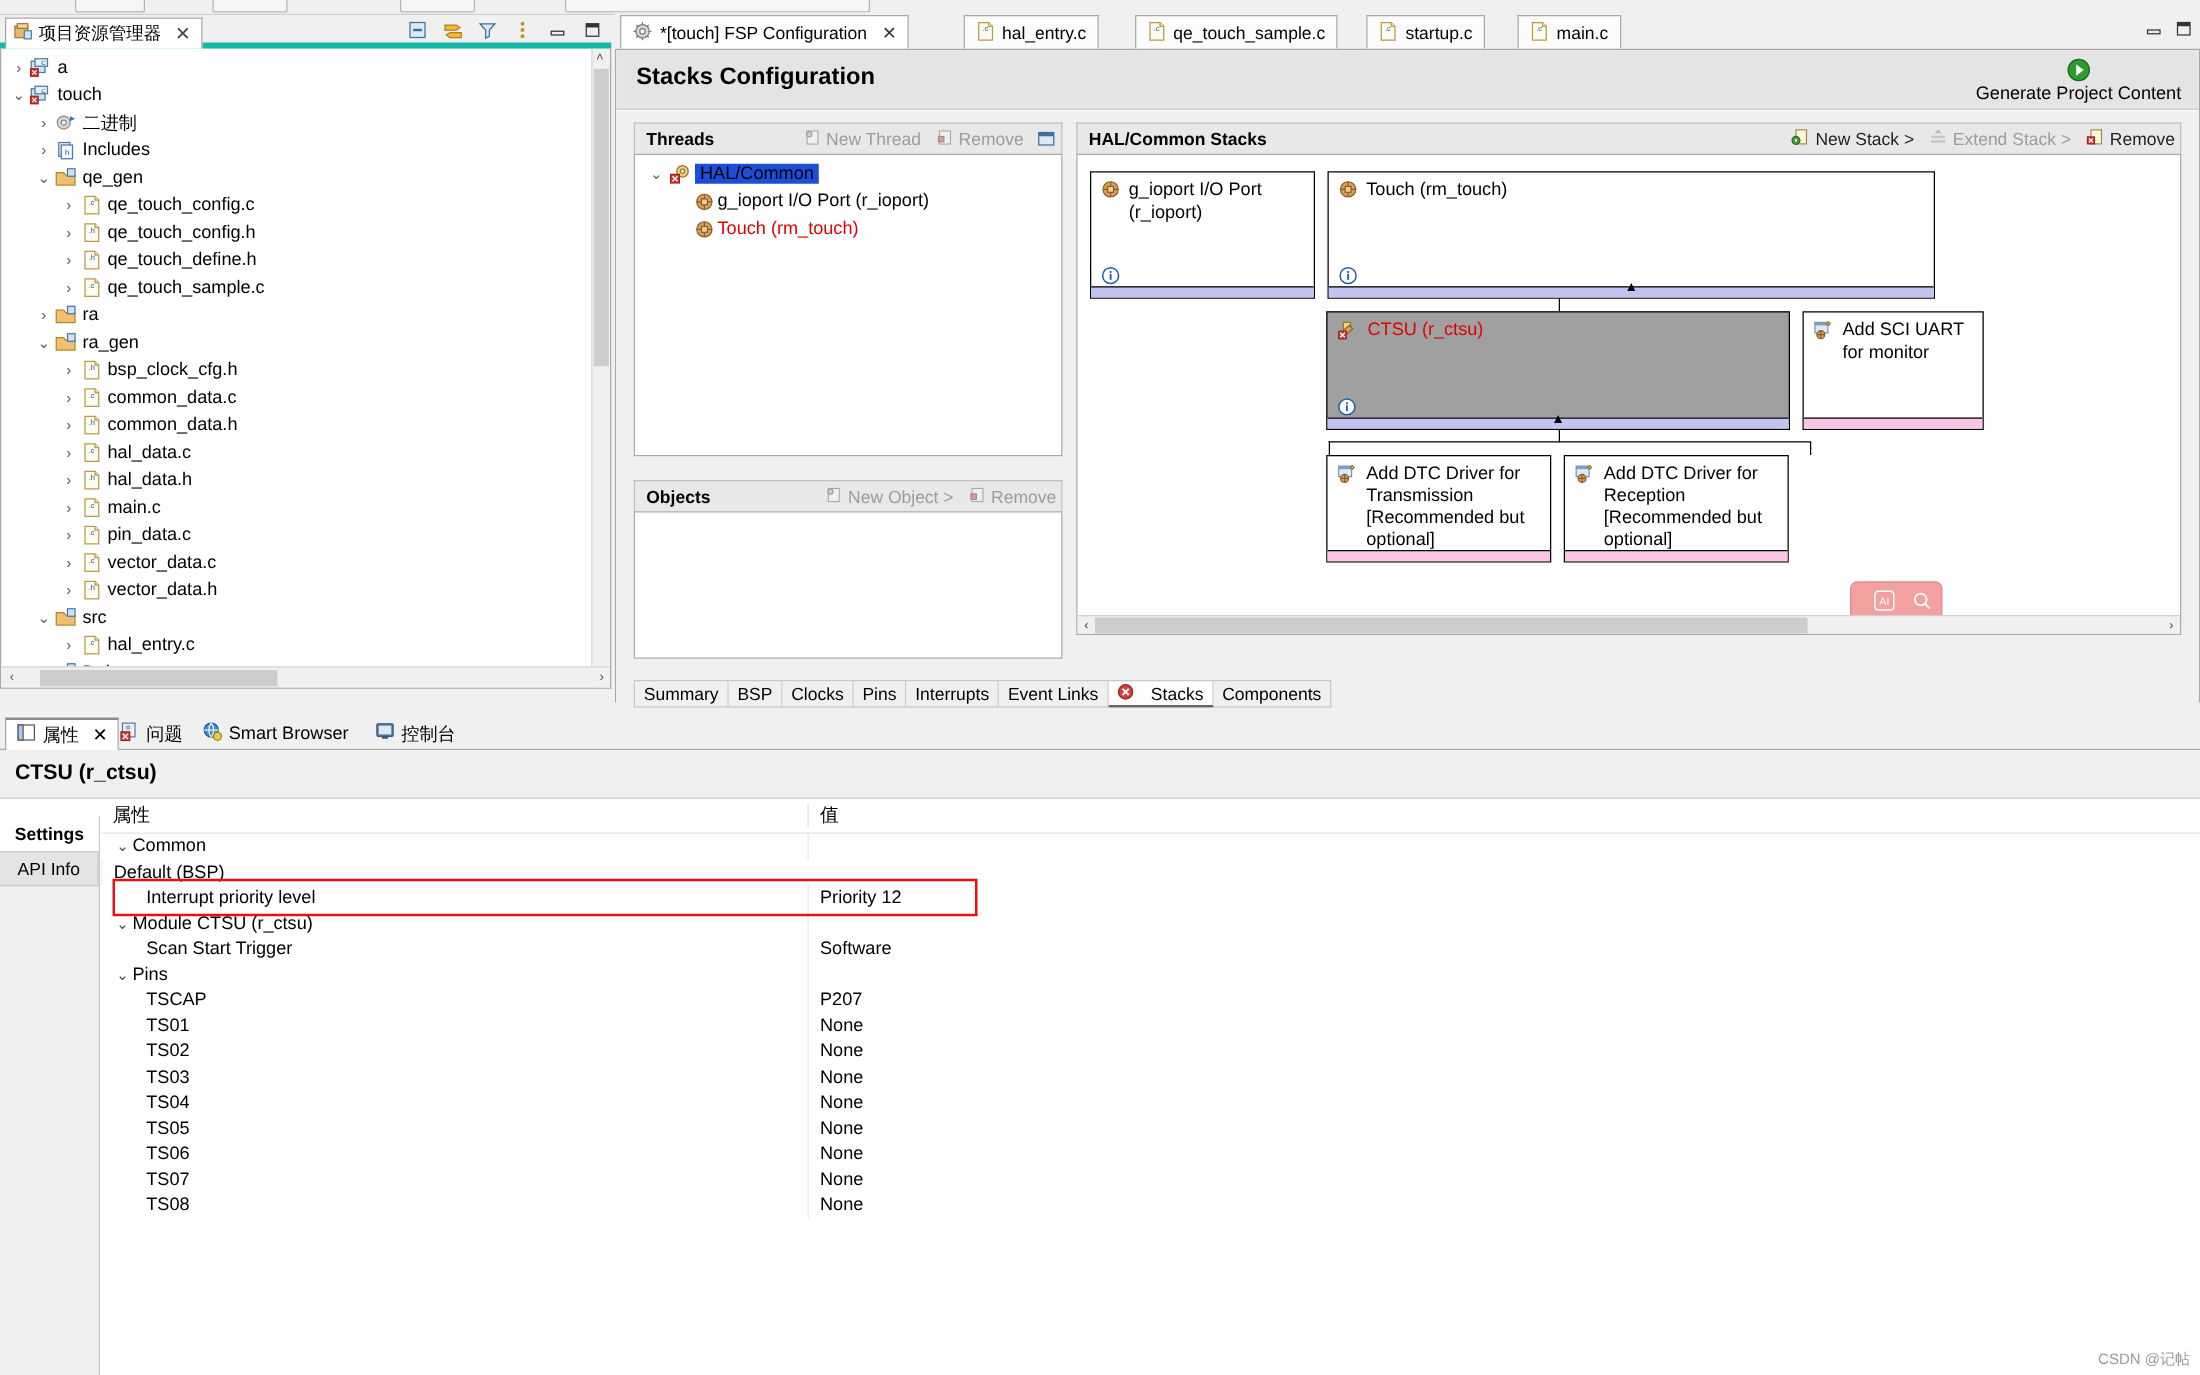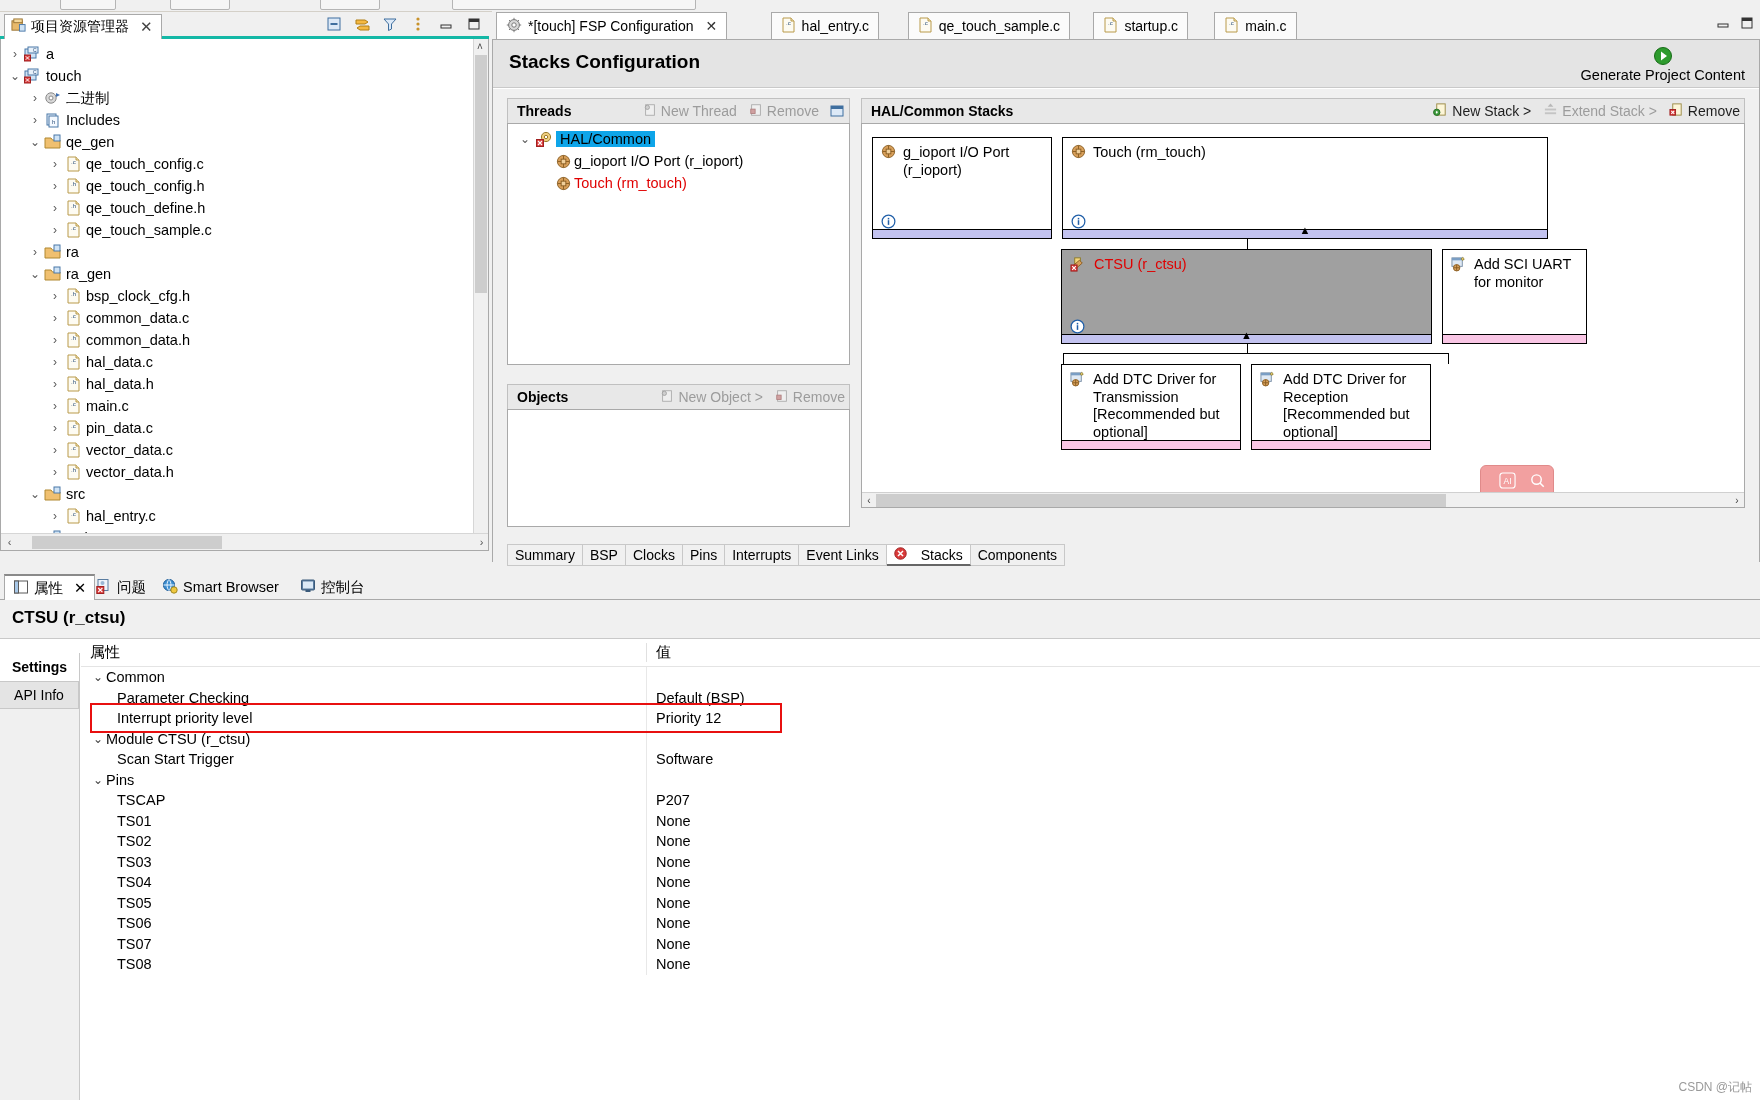--- a/index.html
+++ b/index.html
@@ -22,21 +22,21 @@
   }
   .tb-chip { position: absolute; top: -12px; height: 22px; border: 1px solid #b5b5b5; background: #f6f6f6; border-radius: 2px; }
 
   
   .left-view {
     position: absolute; left: 0; top: 12px; width: 489px; height: 556px;
     background: #f0f0f0;
   }
   .view-tabbar {
     position: relative; height: 27px; background: #f0f0f0;
-    border-bottom: 3px solid #14b8a6;
+    border-bottom: 5px solid #14b8a6;
   }
   .view-tab {
     position: absolute; left: 4px; top: 2px; height: 25px;
     display: flex; align-items: center; gap: 5px;
     padding: 0 8px 0 6px;
     background: #fff; border: 1px solid #a9a9a9; border-bottom: none;
     font-size: 14px;
   }
   .view-tab .x { color: #444; font-size: 15px; margin-left: 6px; cursor: pointer; }
   .view-tools { position: absolute; right: 6px; top: 3px; display: flex; align-items: center; gap: 10px; }
@@ -643,21 +643,21 @@
               <div class="tr-row" style="padding-left: 8px;">
                 <span class="tw">⌄</span>
                 <span class="ic">
                   <svg width="18" height="16" viewBox="0 0 18 16">
                     <circle cx="10" cy="6" r="4.6" fill="#f0cf80" stroke="#9a7a2a"></circle>
                     <circle cx="10" cy="6" r="1.7" fill="#fff" stroke="#9a7a2a"></circle>
                     <rect x="0.5" y="8.5" width="7" height="7" fill="#d93a3a" stroke="#a02020"></rect>
                     <path d="M2 10l4 4M6 10l-4 4" stroke="#fff" stroke-width="1.1"></path>
                   </svg>
                 </span>
-                <span style="background: #0ea5e9; padding: 0px 4px;">HAL/Common</span>
+                <span style="background: #1d4ed8; padding: 0px 4px;">HAL/Common</span>
               </div>
               <div class="tr-row" style="padding-left: 26px;">
                 <span class="tw"></span>
                 <span class="ic">
                   <svg width="15" height="15" viewBox="0 0 16 16">
                     <ellipse cx="8" cy="8" rx="6.5" ry="6.5" fill="#d9a05b" stroke="#8a5e22"></ellipse>
                     <path d="M8 1.5v13M1.5 8h13" stroke="#8a5e22"></path>
                     <rect x="5.5" y="5.5" width="5" height="5" fill="#f0cf9b" stroke="#8a5e22"></rect>
                   </svg>
                 </span>
@@ -978,23 +978,20 @@
             <div class="pt-row group">
               <div class="c1">
                 <span class="tw">⌄</span>
                 <span>Common</span>
               </div>
               <div class="c2">
                 <span></span>
               </div>
             </div>
             <div class="pt-row">
-              <div class="c1">
-                <span class="indent">Parameter Checking</span>
-              </div>
               <div class="c2">
                 <span>Default (BSP)</span>
               </div>
             </div>
             <div class="pt-row">
               <div class="c1">
                 <span class="indent">Interrupt priority level</span>
               </div>
               <div class="c2">
                 <span>Priority 12</span>

